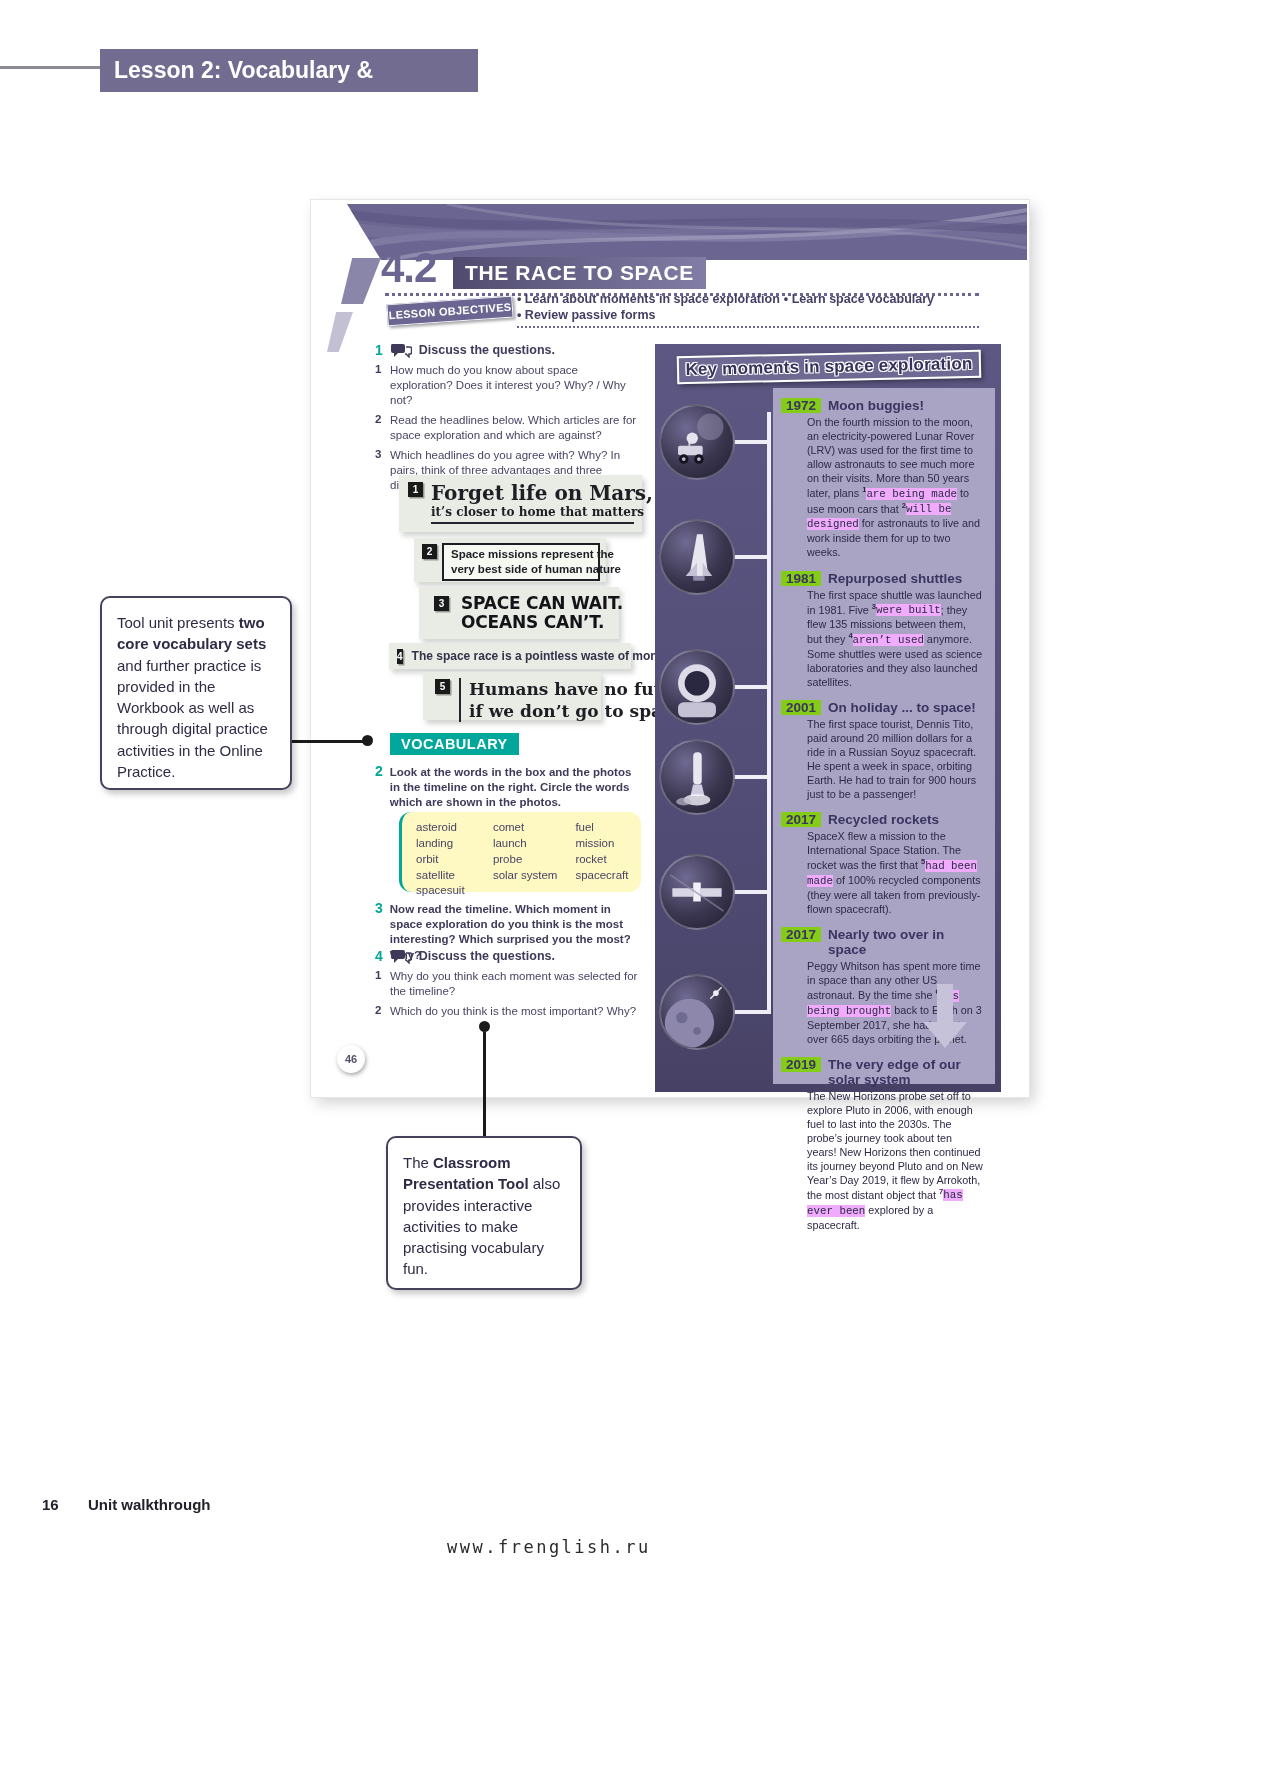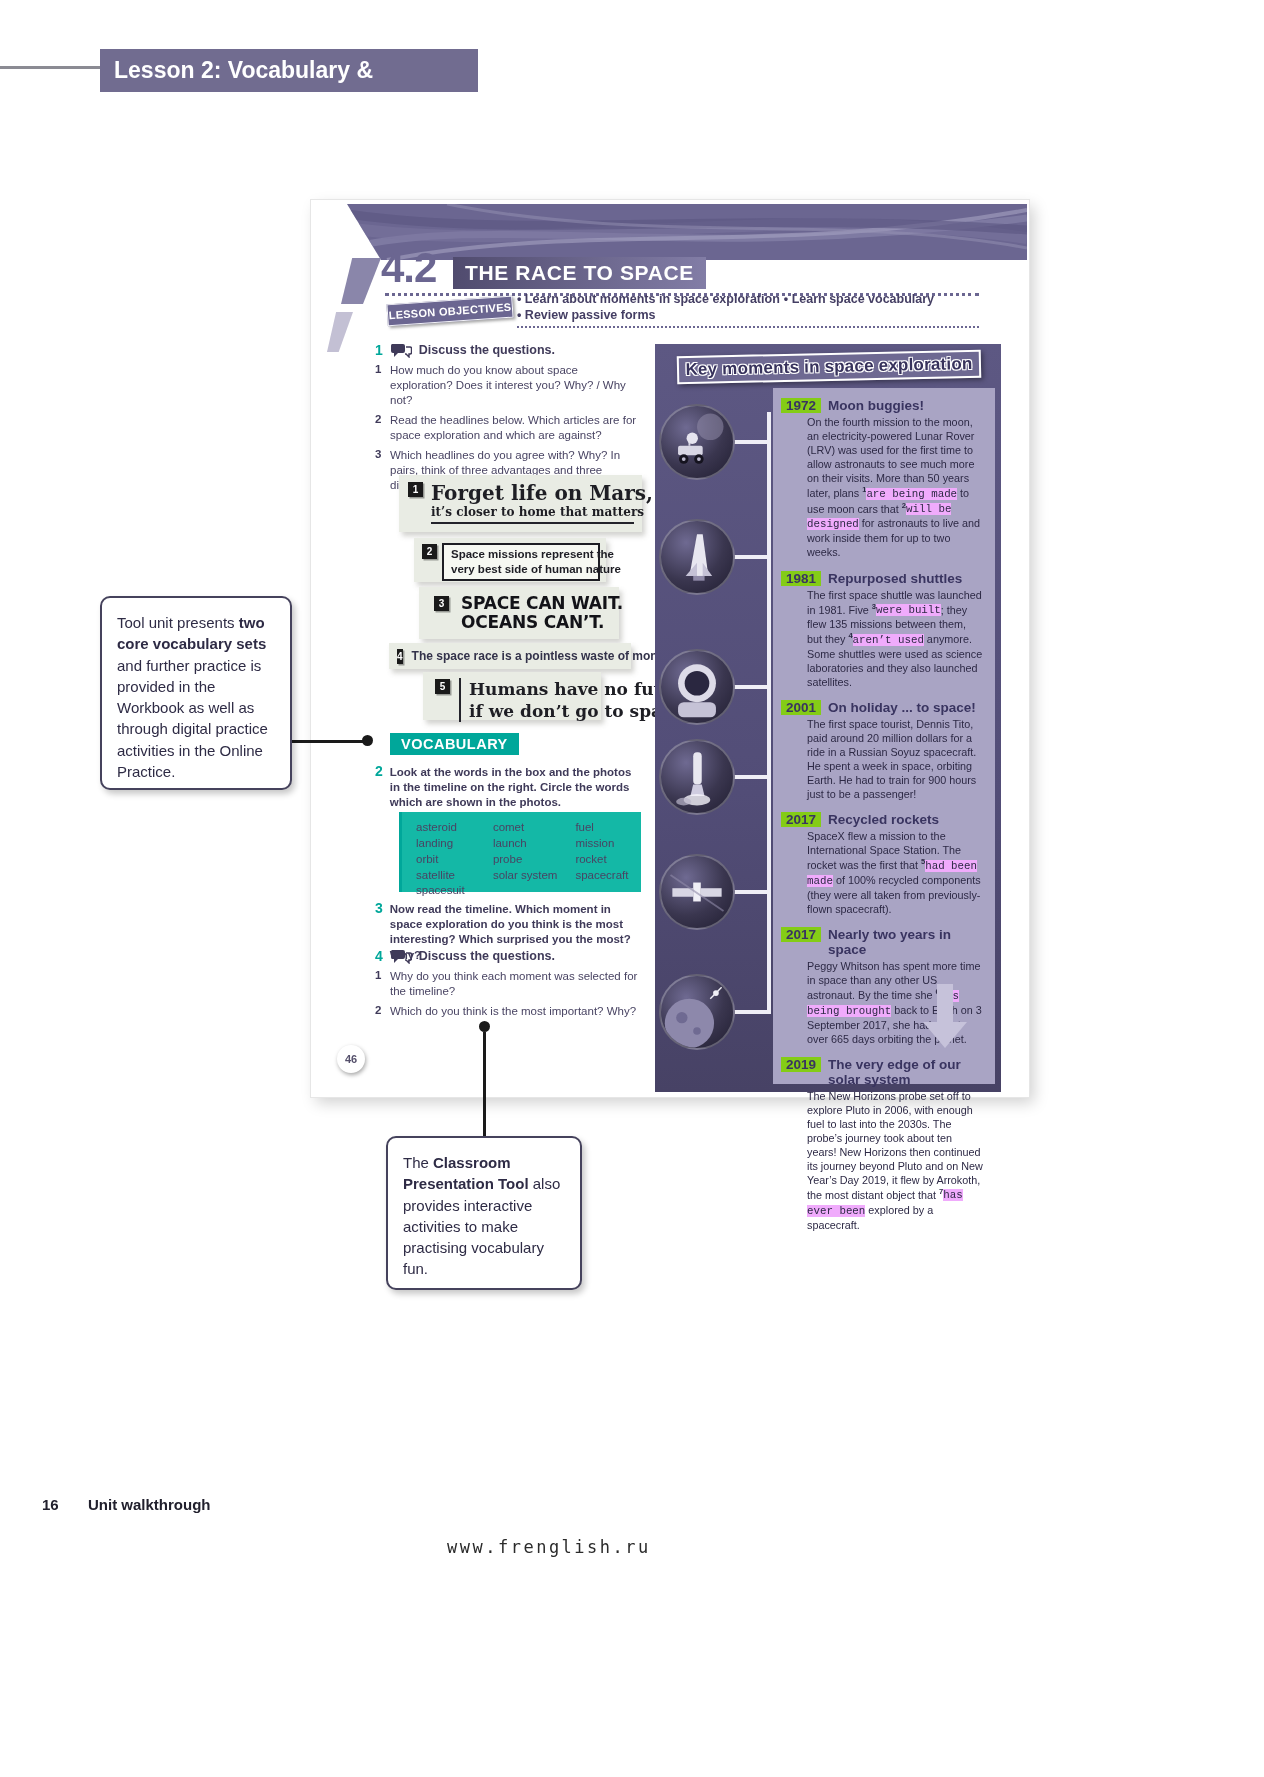--- a/index.html
+++ b/index.html
@@ -69,22 +69,22 @@
   .h4box { left:78px; top:443px; width:242px; height:26px; display:flex; align-items:center; gap:9px; padding:0 8px; }
   .h4-text { font-weight:bold; font-size:12px; color:#33324a; white-space:nowrap; }
   .h5box { left:112px; top:472px; width:178px; height:48px; padding:6px 8px 6px 36px; }
   .h5box .badge { position:absolute; left:12px; top:7px; }
   .h5-inner { border-left:2px solid #23232b; padding-left:8px; font-family:"DejaVu Serif", serif;
               font-weight:bold; font-size:17px; color:#1e1e24; line-height:1.3; white-space:nowrap; }
 
   .vocab-label { left:79px; top:533px; background:#00a79a; color:#fff; font-weight:bold;
                  font-size:14.5px; padding:3px 11px; letter-spacing:.5px; }
 
-  .wordbox { left:88px; top:612px; width:242px; height:80px; background:#14b8a6;
-             border-left:3px solid #00a79a; display:flex; padding:8px 0 8px 14px; }
+  .wordbox { left:88px; top:612px; width:242px; height:80px; background:#fef9c3;
+             border-left:3px solid #00a79a; display:flex; padding:8px 0 8px 14px;border-radius:12px; }
   .wb-col { font-size:11.5px; color:#494463; line-height:1.38; }
   .wb-c1 { width:82px; } .wb-c2 { width:88px; } .wb-c3 { width:70px; }
 
   .page-circle { left:26px; top:845px; width:28px; height:28px; border-radius:50%;
                  background:#fff; box-shadow:1px 2px 4px rgba(0,0,0,.35);
                  font-size:11px; font-weight:bold; color:#55506b;
                  display:flex; align-items:center; justify-content:center; }
 
   
   .timeline { left:344px; top:144px; width:346px; height:748px;
@@ -379,21 +379,21 @@
         <div class="tl-head">
           <span class="tl-year">2017</span>
           <span class="tl-title">Recycled rockets</span>
         </div>
         <div class="tl-body"><span>SpaceX flew a mission to the International Space Station. The rocket was the first that </span><sup>5</sup><span class="hl">had been made</span><span> of 100% recycled components (they were all taken from previously-flown spacecraft).</span></div>
       </div>
 
       <div class="tl-entry">
         <div class="tl-head">
           <span class="tl-year">2017</span>
-          <span class="tl-title">Nearly two years in space</span>
+          <span class="tl-title">Nearly two over in space</span>
         </div>
         <div class="tl-body"><span>Peggy Whitson has spent more time in space than any other US astronaut. By the time she </span><sup>6</sup><span class="hl">was being brought</span><span> back to Earth on 3 September 2017, she had spent over 665 days orbiting the planet.</span></div>
       </div>
 
       <div class="tl-entry">
         <div class="tl-head">
           <span class="tl-year">2019</span>
           <span class="tl-title">The very edge of our solar system</span>
         </div>
         <div class="tl-body"><span>The New Horizons probe set off to explore Pluto in 2006, with enough fuel to last into the 2030s. The probe’s journey took about ten years! New Horizons then continued its journey beyond Pluto and on New Year’s Day 2019, it flew by Arrokoth, the most distant object that </span><sup>7</sup><span class="hl">has ever been</span><span> explored by a spacecraft.</span></div>

